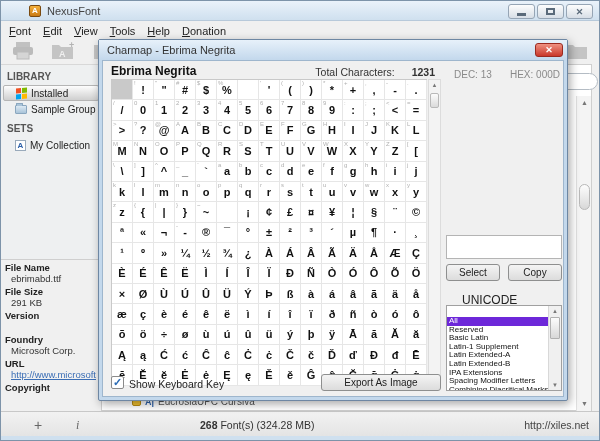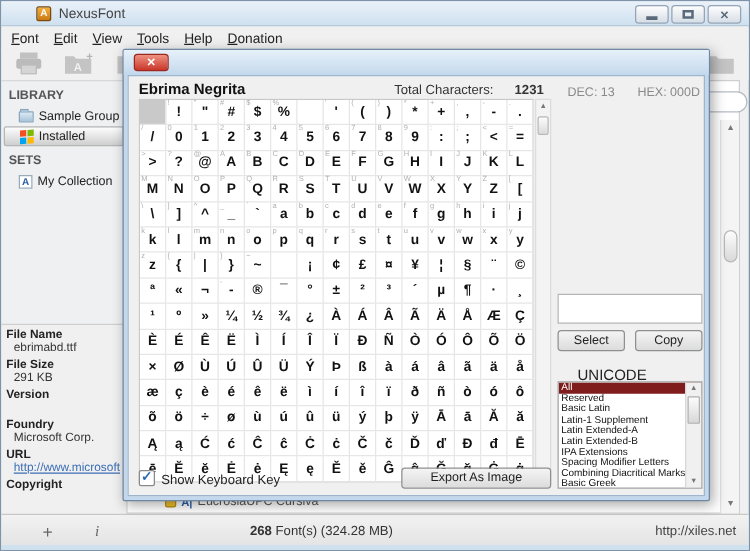--- a/index.html
+++ b/index.html
@@ -94,21 +94,21 @@
   .dlg-right { position:absolute; left:343px; top:6px; width:116px; bottom:14px; }
   .dechex { display:flex; justify-content:space-between; padding:2px 2px 0 8px; font-size:10px; color:#8a8a8a; }
   .char-input { position:absolute; left:0; top:168px; width:116px; height:24px; background:#fff; border:1px solid #b4b4b4; font-size:12px; padding:2px 4px; }
   .btn { position:absolute; height:17px; border:1px solid #8e8f8f; border-radius:3px;
     background:linear-gradient(#f4f4f4,#dcdcdc); font-size:10px; color:#222; text-align:center; line-height:15px; }
   .btn-select { left:0; top:197px; width:54px; }
   .btn-copy { right:0; top:197px; width:54px; }
   .sub-label { position:absolute; left:16px; top:226px; font-size:12px; color:#222; }
   .sub-list { position:absolute; left:0; top:238px; width:116px; height:86px; background:#fff; border:1px solid #a0a0a0; overflow:hidden; font-size:8px; }
   .sub-item { height:8.6px; line-height:8.6px; padding-left:2px; color:#111; white-space:nowrap; }
-  .sub-item.selected { background:#7f1d1d; color:#fff; }
+  .sub-item.selected { background:#6d28d9; color:#fff;margin-top:11px; }
   .sub-scrollbar { position:absolute; right:0; top:0; width:13px; height:84px; background:#f0f0f0; border-left:1px solid #d8d8d8; }
   .sub-scrollbar .arrow { position:absolute; left:0; width:12px; height:10px; font-size:6px; color:#777; text-align:center; line-height:10px; }
   .sub-scrollbar .thumb { position:absolute; left:1px; top:11px; width:10px; height:22px; background:linear-gradient(#fcfcfc,#d8d8d8); border:1px solid #b0b0b0; border-radius:1px; }
 
   
   .dlg-bottom { position:absolute; left:8px; right:8px; bottom:3px; height:20px; }
   .checkbox { position:absolute; left:0; top:3px; width:13px; height:13px; background:#fff; border:1px solid #8a8a8a; border-radius:2px;
     color:#2c6cb5; font-size:11px; font-weight:bold; line-height:11px; text-align:center; }
   .chk-label { position:absolute; left:18px; top:5px; font-size:10.5px; color:#222; }
   .btn-export { left:210px; top:1px; width:120px; }
@@ -185,32 +185,32 @@
   <div class="search-pill"></div>
   <div class="bg-scrollbar">
     <div class="arrow" style="top:0">▲</div>
     <div class="thumb"></div>
     <div class="arrow" style="bottom:0">▼</div>
   </div>
 
   <div class="sidebar">
     <div class="side-header">LIBRARY</div>
     <div id="library-items">
-        <div class="side-item">
-          <span class="folder-ic"></span>
-          <span>Sample Group</span>
-        </div>
         <div class="side-item selected">
           <span class="winlogo">
             <i style="background: rgb(242, 80, 34);"></i>
             <i style="background: rgb(127, 186, 0);"></i>
             <i style="background: rgb(0, 164, 239);"></i>
             <i style="background: rgb(255, 185, 0);"></i>
           </span>
           <span>Installed</span>
+        </div>
+        <div class="side-item">
+          <span class="folder-ic"></span>
+          <span>Sample Group</span>
         </div>
       </div>
     <div class="side-header">SETS</div>
     <div id="sets-items">
         <div class="side-item">
           <span class="fontset-ic">A</span>
           <span>My Collection</span>
         </div>
       </div>
   </div>
@@ -235,20 +235,21 @@
   <div class="statusbar">
     <div class="sb-plus">+</div>
     <div class="sb-info">i</div>
     <div class="sb-count"><b>268</b><span> Font(s) (324.28 MB)</span></div>
     <div class="sb-site">http://xiles.net</div>
   </div>
   <div class="bottom-frame"></div>
 
   <div class="dialog">
     <div class="dlg-titlebar">
+      <span class="dlg-title">Charmap - Ebrima Negrita</span>
       <span class="dlg-close"><span>✕</span></span>
     </div>
     <div class="dlg-body">
       <div class="dlg-fontname">Ebrima Negrita</div>
       <div class="dlg-total">
         <span>Total Characters:</span>
         <b>1231</b>
       </div>
 
       <div class="char-grid" id="char-grid">

